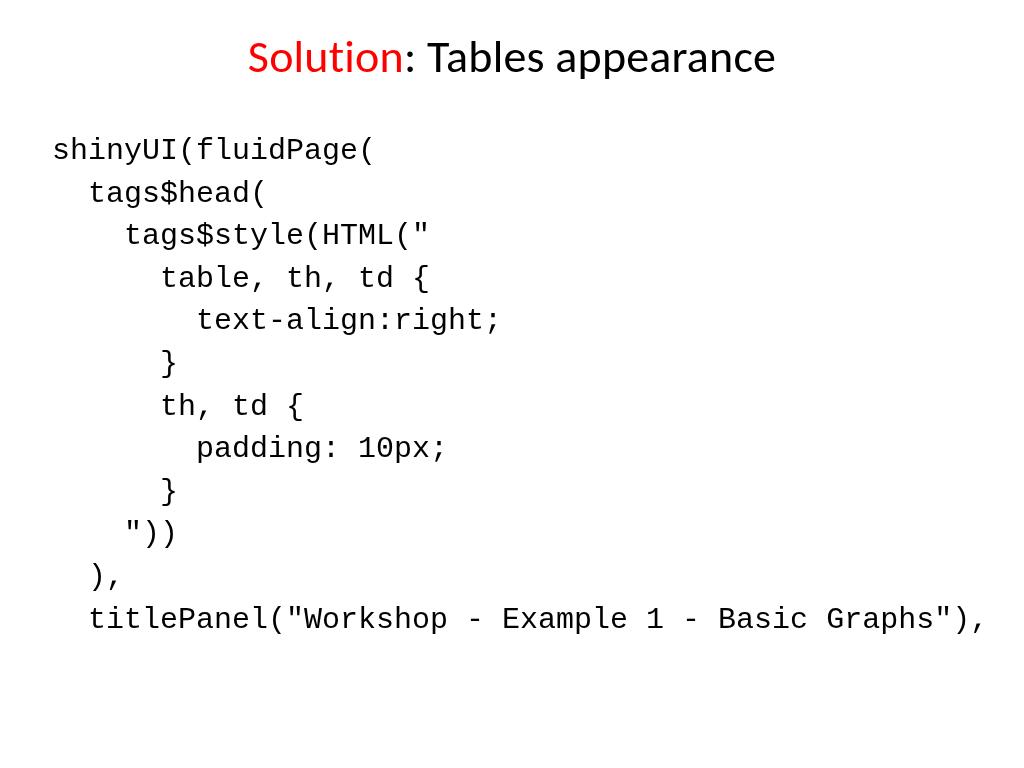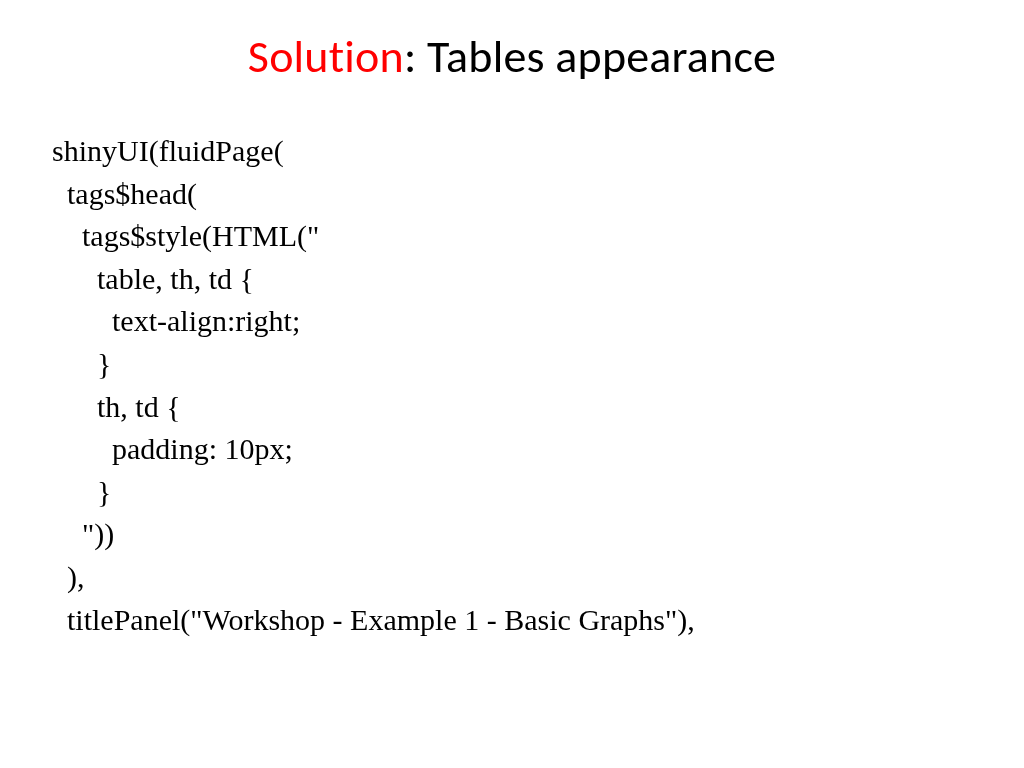--- a/index.html
+++ b/index.html
@@ -27,21 +27,21 @@
   .title .red {
     color: #ff0000;
   }
   .code-block {
     position: absolute;
     top: 130px;
     left: 52px;
     font-size: 30px;
     line-height: 1.42;
     white-space: pre;
-    font-family: Liberation Serif, serif;
+    font-family: Liberation Mono, monospace;
     font-weight: 400;
   }
 </style>
 </head>
 <body>
 
 <div class="slide">
   <div class="title">
     <span class="red">Solution</span><span>: Tables appearance</span>
   </div>

